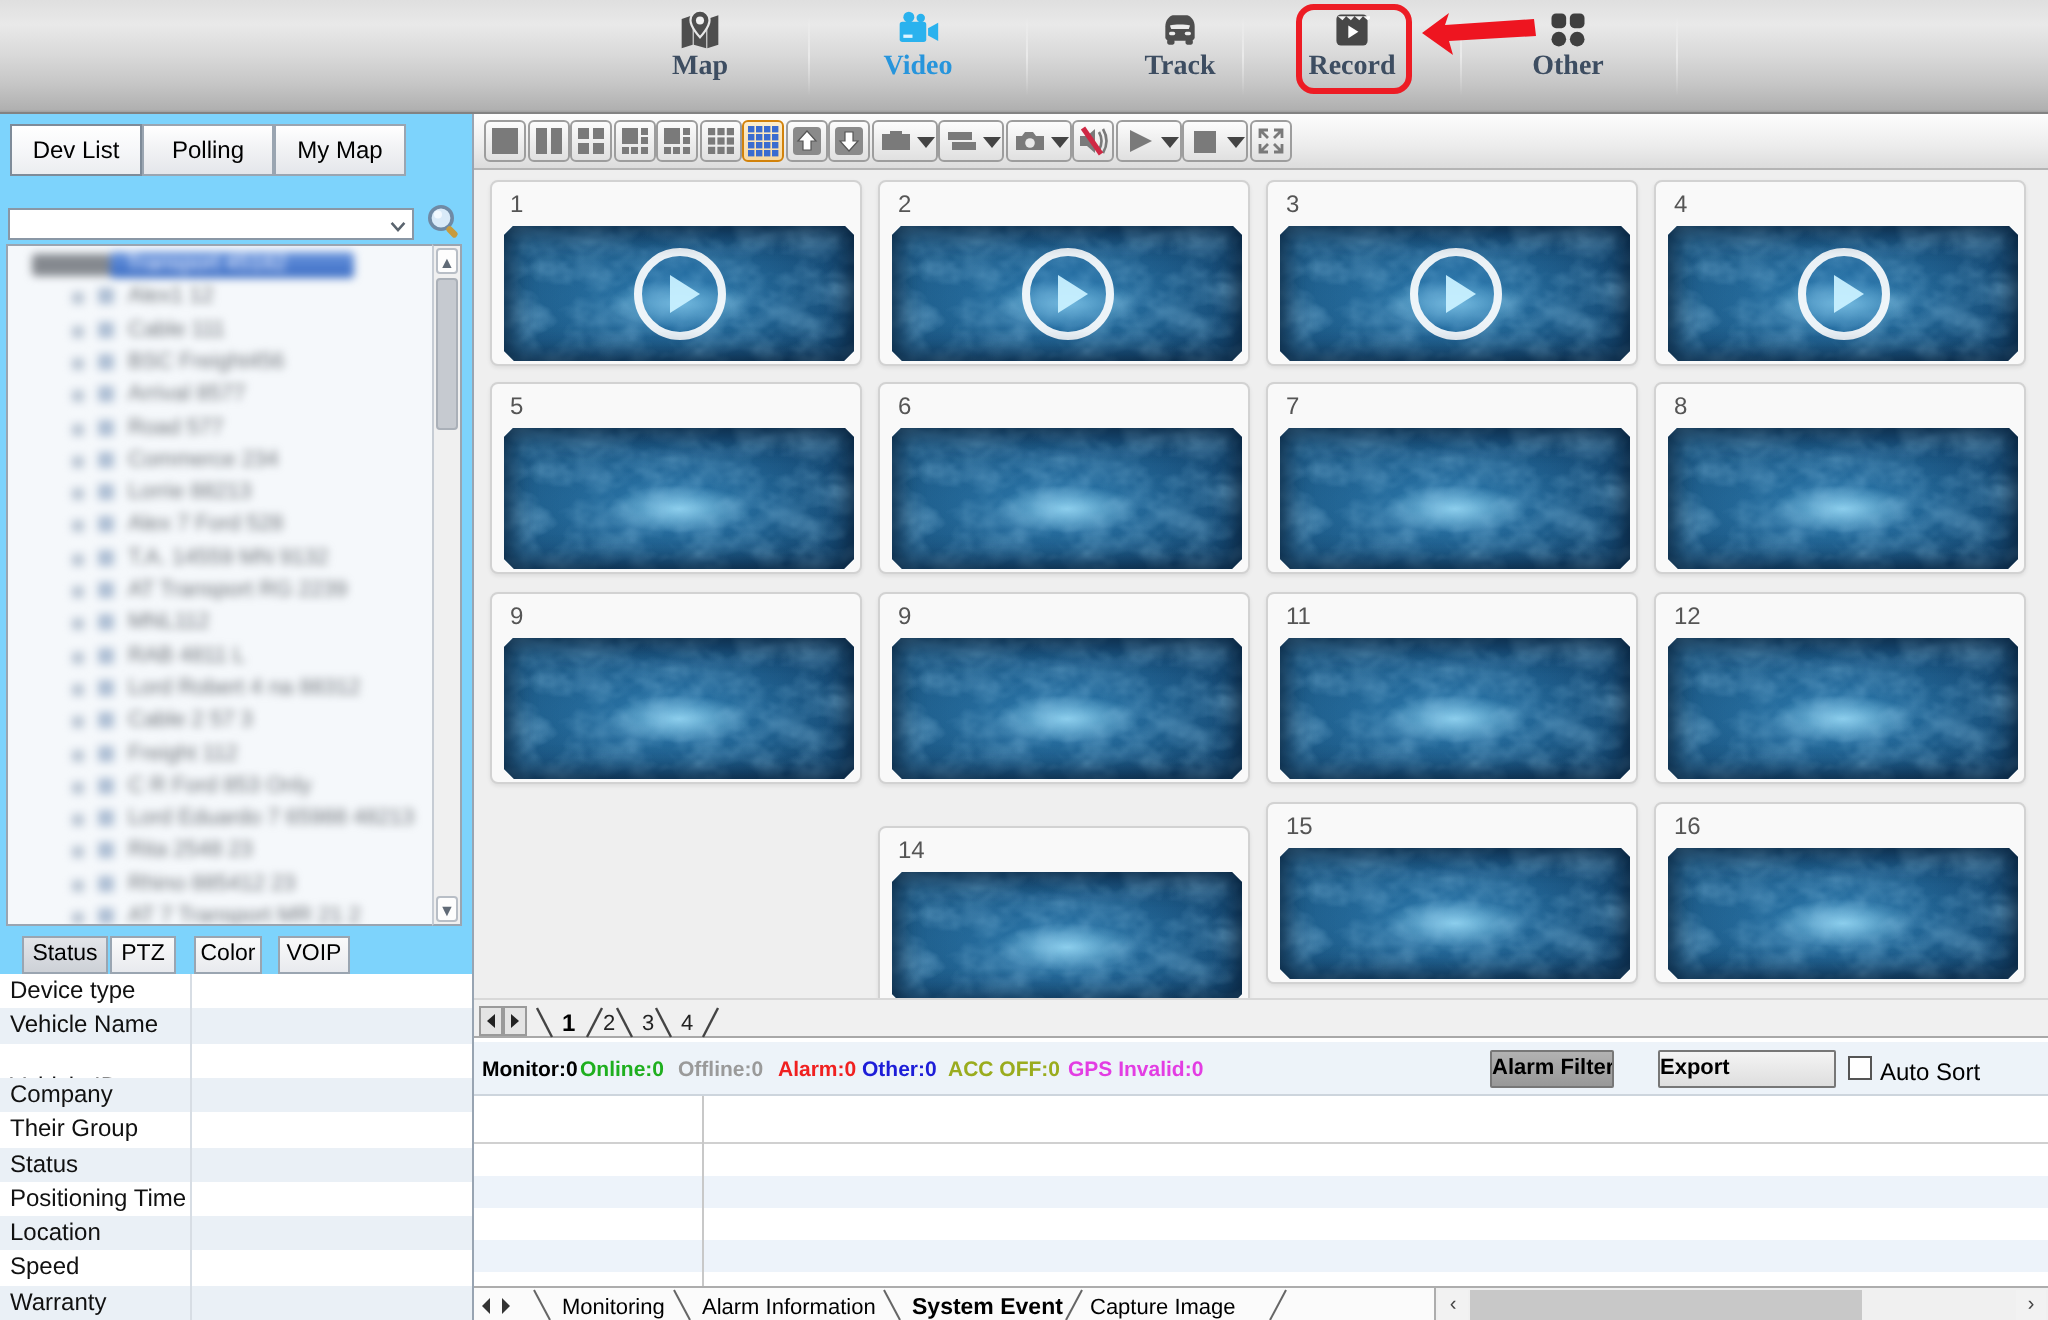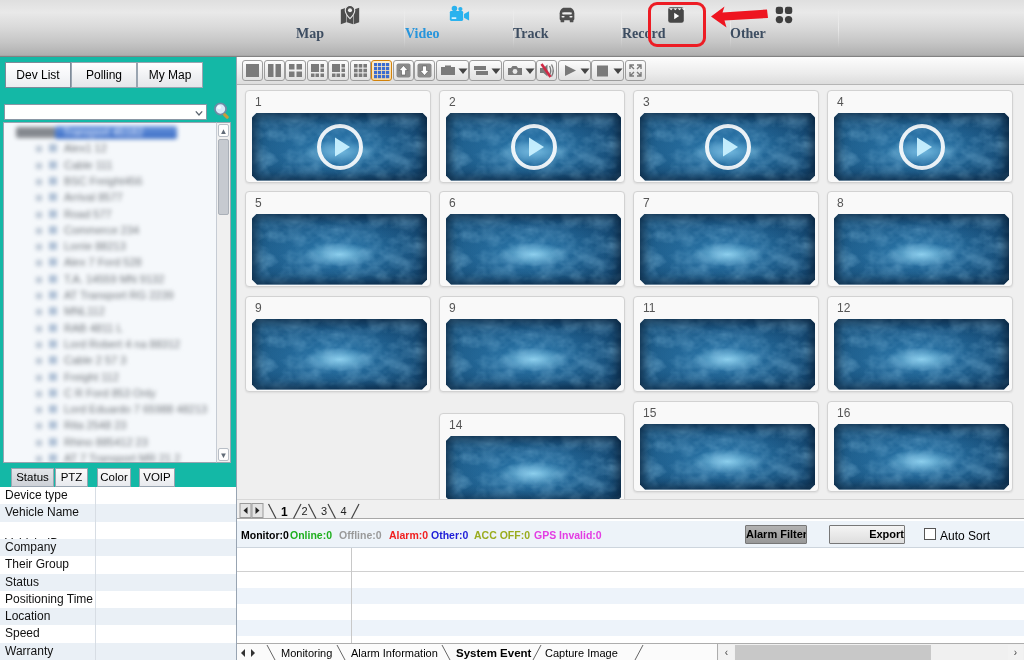--- a/index.html
+++ b/index.html
@@ -1,27 +1,27 @@
 <!DOCTYPE html>
 <html><head><meta charset="utf-8"><style>
 *{margin:0;padding:0;box-sizing:border-box}
 html,body{width:1024px;height:660px;overflow:hidden;font-family:"Liberation Sans",sans-serif;background:#fff}
 #app{position:absolute;left:0;top:0;width:1024px;height:660px}
 .abs{position:absolute}
 
 #topbar{position:absolute;left:0;top:0;width:1024px;height:57px;
  background:linear-gradient(180deg,#dfdfdf 0%,#e9e9e9 22%,#dadada 48%,#c6c6c6 75%,#b0b0b0 98%,#a0a0a0 100%);
  border-bottom:1px solid #828282}
-.navitem{position:absolute;top:0;width:108px;height:56px;}
+.navitem{position:absolute;top:0;width:108px;height:56px;text-align:center}
 .navitem .ic{position:absolute;left:50%;transform:translateX(-50%);top:4px;width:22px;height:22px}
 .navitem .lbl{position:absolute;top:26px;width:100%;font-family:"Liberation Serif",serif;font-weight:bold;font-size:14px;color:#3d4d61}
 .navsep{position:absolute;top:8px;width:1px;height:40px;background:linear-gradient(180deg,rgba(255,255,255,0),rgba(255,255,255,.45),rgba(255,255,255,0))}
 #redbox{position:absolute;left:648px;top:2px;width:58px;height:45px;border:3px solid #ed1c24;border-radius:9px}
 
-#leftpanel{position:absolute;left:0;top:57px;width:237px;height:603px;background:#14b8a6;border-right:1px solid #98a4b2}
+#leftpanel{position:absolute;left:0;top:57px;width:237px;height:603px;background:#7dd3fc;border-right:1px solid #98a4b2}
 .ltab{position:absolute;top:5px;height:26px;border:1px solid #9aa5b1;background:linear-gradient(180deg,#ffffff,#f2f3f5 45%,#e4e6ea);font-size:12px;color:#000;text-align:center;line-height:24px}
 #searchbox{position:absolute;left:4px;top:47px;width:203px;height:16px;background:#fff;border:1px solid #8a97a5}
 #searchbox .arr{position:absolute;right:3px;top:4px;width:8px;height:8px}
 #mag{position:absolute;left:212px;top:44px;width:20px;height:20px}
 #treebox{position:absolute;left:3px;top:65px;width:213px;height:341px;background:#f5f8fb;border:1px solid #9aa5b1;border-right:none;overflow:hidden}
 #vscroll{position:absolute;left:216px;top:65px;width:15px;height:341px;background:#f0f0f0;border:1px solid #9aa5b1;border-left:1px solid #c6ccd4}
 .sbtn{position:absolute;left:1px;width:11px;height:13px;background:#fdfdfd;border:1px solid #b8bec6;border-radius:2px;color:#606a76;font-size:8px;text-align:center;line-height:13px}
 #vthumb{position:absolute;left:1px;top:16px;width:11px;height:76px;background:#c6cad0;border:1px solid #aab0b8;border-radius:2px}
 .blurwrap{position:absolute;left:0;top:0;width:213px;height:341px;filter:blur(2px)}
 .trow{position:absolute;height:14px;font-size:11px;color:#74797f;white-space:nowrap}
@@ -51,21 +51,21 @@
   radial-gradient(ellipse 160px 75px at 50% 50%, rgba(36,110,165,.4), rgba(36,110,165,0) 95%),
   linear-gradient(120deg,#1d5a85 0%,#174b75 45%,#113e64 100%)}
 .thumb::after{content:"";position:absolute;left:0;top:0;right:0;bottom:0;box-shadow:inset 0 0 12px 3px rgba(5,22,42,.75);border-radius:3px}
 .noise{position:absolute;left:0;top:0;width:100%;height:100%}
 .play{position:absolute;left:50%;top:50%;width:52px;height:52px;transform:translate(-50%,-50%)}
 
 #pager{position:absolute;left:237px;top:499px;width:787px;height:20px;background:#f0f0f0;border-top:1px solid #d8d8d8;border-bottom:1px solid #a8a8a8}
 
 #statusbar{position:absolute;left:237px;top:521px;width:787px;height:27px;background:#edf3f9;border-bottom:1px solid #cdd5dd;font-size:10.5px;font-weight:bold}
 .st{position:absolute;top:8px;white-space:nowrap}
-.sbtn2{position:absolute;top:4px;height:19px;border:1px solid #777;font-size:11px;font-weight:bold;text-align:right;border-radius:1px;white-space:nowrap;overflow:hidden}
+.sbtn2{position:absolute;top:4px;height:19px;border:1px solid #777;font-size:11px;font-weight:bold;text-align:left;border-radius:1px;white-space:nowrap;overflow:hidden}
 
 #btable{position:absolute;left:237px;top:548px;width:787px;height:95px;background:#fff}
 .brow{position:absolute;left:0;width:787px;height:16px;font-size:11px;color:#000;line-height:16px}
 #btabs{position:absolute;left:237px;top:643px;width:480px;height:17px;background:#fbfbfb;border-top:1px solid #adadad;font-size:12px}
 #hscroll{position:absolute;left:717px;top:643px;width:307px;height:17px;background:#f0f0f0;border-top:1px solid #adadad;border-left:1px solid #adadad}
 </style></head>
 <body>
 <svg width="0" height="0" style="position:absolute">
     <defs>
 <filter id="nz" x="0" y="0" width="100%" height="100%">
@@ -95,21 +95,21 @@
           <g fill="#2ab2ee">
             <circle cx="7" cy="5" r="3"></circle>
             <circle cx="13.5" cy="5.5" r="2.3"></circle>
             <rect x="2" y="7.5" width="14.5" height="11" rx="1.5"></rect>
             <path d="M17.5 11 L23 8 L23 18 L17.5 15 Z"></path>
             <rect x="4" y="14.5" width="5" height="1.8" fill="#dff4ff"></rect>
           </g>
         </svg>
     <div class="lbl" style="color:#2795dc">Video</div>
   </div>
-  <div class="navitem" style="left:513px">
+  <div class="navitem" style="left:536px">
     <svg class="ic" viewBox="0 0 24 24">
           <g fill="#4e4e4e">
             <path d="M4 10 C4 7 6 4.5 8 4 L16 4 C18 4.5 20 7 20 10 L20 16 C20 17 19.2 17.8 18.2 17.8 L5.8 17.8 C4.8 17.8 4 17 4 16 Z"></path>
             <rect x="5" y="17" width="4" height="3" rx="1"></rect>
             <rect x="15" y="17" width="4" height="3" rx="1"></rect>
           </g>
           <path d="M6.5 9.5 C9 8.8 15 8.8 17.5 9.5 L16.8 11.5 L7.2 11.5 Z" fill="#ececec"></path>
           <rect x="6" y="13" width="3.4" height="1.8" rx="0.9" fill="#ececec"></rect>
           <rect x="14.6" y="13" width="3.4" height="1.8" rx="0.9" fill="#ececec"></rect>
         </svg>
@@ -521,21 +521,21 @@
 
 <div id="statusbar">
   <span class="st" style="left:4px;color:#000">Monitor:0</span>
   <span class="st" style="left:53px;color:#1faf1f">Online:0</span>
   <span class="st" style="left:102px;color:#9a9a9a">Offline:0</span>
   <span class="st" style="left:152px;color:#f02020">Alarm:0</span>
   <span class="st" style="left:194px;color:#1d1dd8">Other:0</span>
   <span class="st" style="left:237px;color:#9aac1e">ACC OFF:0</span>
   <span class="st" style="left:297px;color:#e33de3">GPS Invalid:0</span>
   <div class="sbtn2" style="left:508px;width:62px;background:linear-gradient(180deg,#b2b2b2,#989898);line-height:17px">Alarm Filter</div>
-  <div class="sbtn2" style="left:592px;width:76px;background:linear-gradient(180deg,#f4f4f4,#dedede);line-height:17px">Export</div>
+  <div class="sbtn2" style="left:592px;width:89px;background:linear-gradient(180deg,#f4f4f4,#dedede);line-height:17px">Export</div>
   <div class="abs" style="left:687px;top:7px;width:12px;height:12px;background:#fff;border:1px solid #555"></div>
   <span class="st" style="left:703px;font-weight:normal;font-size:12px">Auto Sort</span>
 </div>
 
 <div id="btable">
   <div class="abs" style="left:0;top:23px;width:787px;height:1px;background:#d0d0d0"></div>
   <div class="brow alt2" style="top:40px;background:#edf3fa"></div>
   <div class="brow" style="top:72px;background:#edf3fa"></div>
   <div class="abs" style="left:114px;top:0;width:1px;height:95px;background:#c8c8c8"></div>
 </div>

